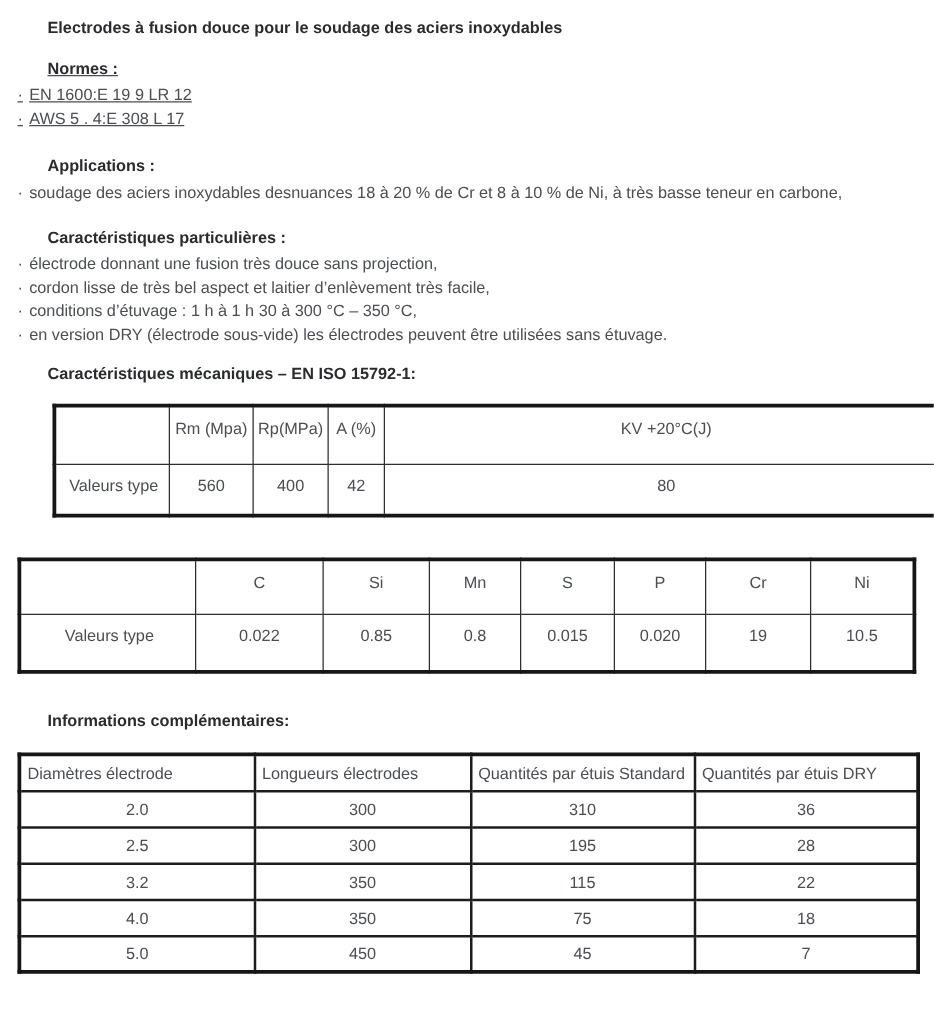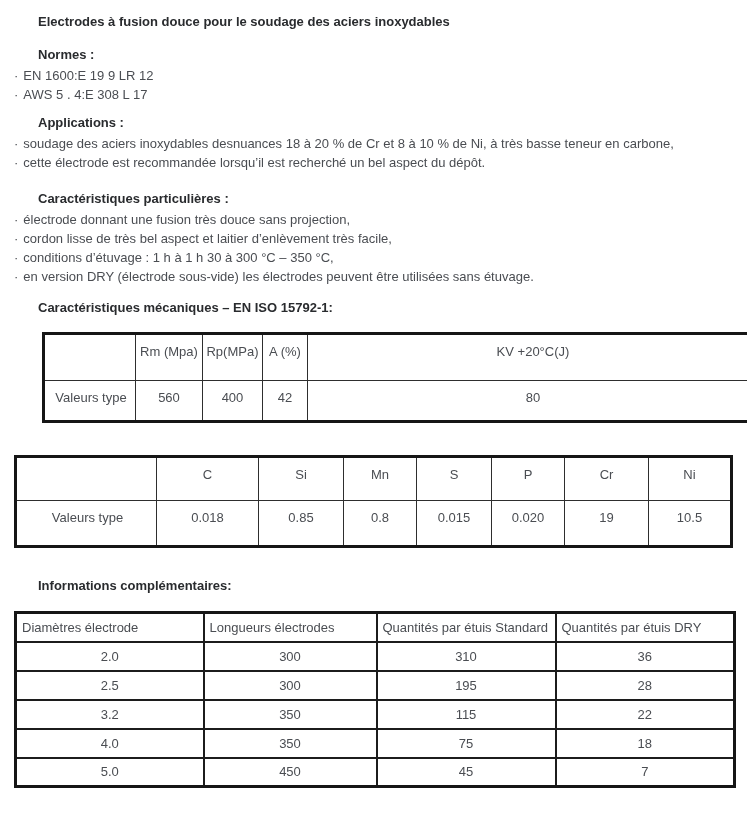--- a/index.html
+++ b/index.html
@@ -13,21 +13,21 @@
 
   .hd {
     font-size:13px; font-weight:bold; color:#292b2e;
     margin:0; line-height:16px;padding-left:24px;
   }
   .title { margin-bottom:17px; }
 
   .section h2.hd { margin-bottom:3px; }
   .bullet { line-height:19px; white-space:nowrap; }
   .bullet .marker { margin-right:5px; }
-  .sec-normes { margin-bottom:11px; }
+  .sec-normes { margin-bottom:21px;text-decoration:underline; }
   .sec-applications { margin-bottom:19px; }
   .sec-caract { margin-bottom:14px; }
 
   .th-mech { margin-bottom:16px; }
   .th-chem { margin-bottom:12px; }
   .th-info { margin-bottom:17px; }
 
   table.tbl {
     border-collapse:collapse; table-layout:fixed;
     border:3px solid #161616;
@@ -69,21 +69,20 @@
 
   <div class="section sec-normes">
     <h2 class="hd">Normes :</h2>
     <div class="bullet"><span class="marker">·</span><span>EN 1600:E 19 9 LR 12</span></div>
     <div class="bullet"><span class="marker">·</span><span>AWS 5 . 4:E 308 L 17</span></div>
   </div>
 
   <div class="section sec-applications">
     <h2 class="hd">Applications :</h2>
     <div class="bullet"><span class="marker">·</span><span>soudage des aciers inoxydables desnuances 18 à 20 % de Cr et 8 à 10 % de Ni, à très basse teneur en carbone,</span></div>
-    <div class="bullet"><span class="marker">·</span><span>cette électrode est recommandée lorsqu’il est recherché un bel aspect du dépôt.</span></div>
   </div>
 
   <div class="section sec-caract">
     <h2 class="hd">Caractéristiques particulières :</h2>
     <div class="bullet"><span class="marker">·</span><span>électrode donnant une fusion très douce sans projection,</span></div>
     <div class="bullet"><span class="marker">·</span><span>cordon lisse de très bel aspect et laitier d’enlèvement très facile,</span></div>
     <div class="bullet"><span class="marker">·</span><span>conditions d’étuvage : 1 h à 1 h 30 à 300 °C – 350 °C,</span></div>
     <div class="bullet"><span class="marker">·</span><span>en version DRY (électrode sous-vide) les électrodes peuvent être utilisées sans étuvage.</span></div>
   </div>
 
@@ -131,21 +130,21 @@
         <th>C</th>
         <th>Si</th>
         <th>Mn</th>
         <th>S</th>
         <th>P</th>
         <th>Cr</th>
         <th>Ni</th>
       </tr>
       <tr class="drow">
         <td class="fc">Valeurs type</td>
-        <td>0.018</td>
+        <td>0.022</td>
         <td>0.85</td>
         <td>0.8</td>
         <td>0.015</td>
         <td>0.020</td>
         <td>19</td>
         <td>10.5</td>
       </tr>
     </tbody>
   </table>
 

